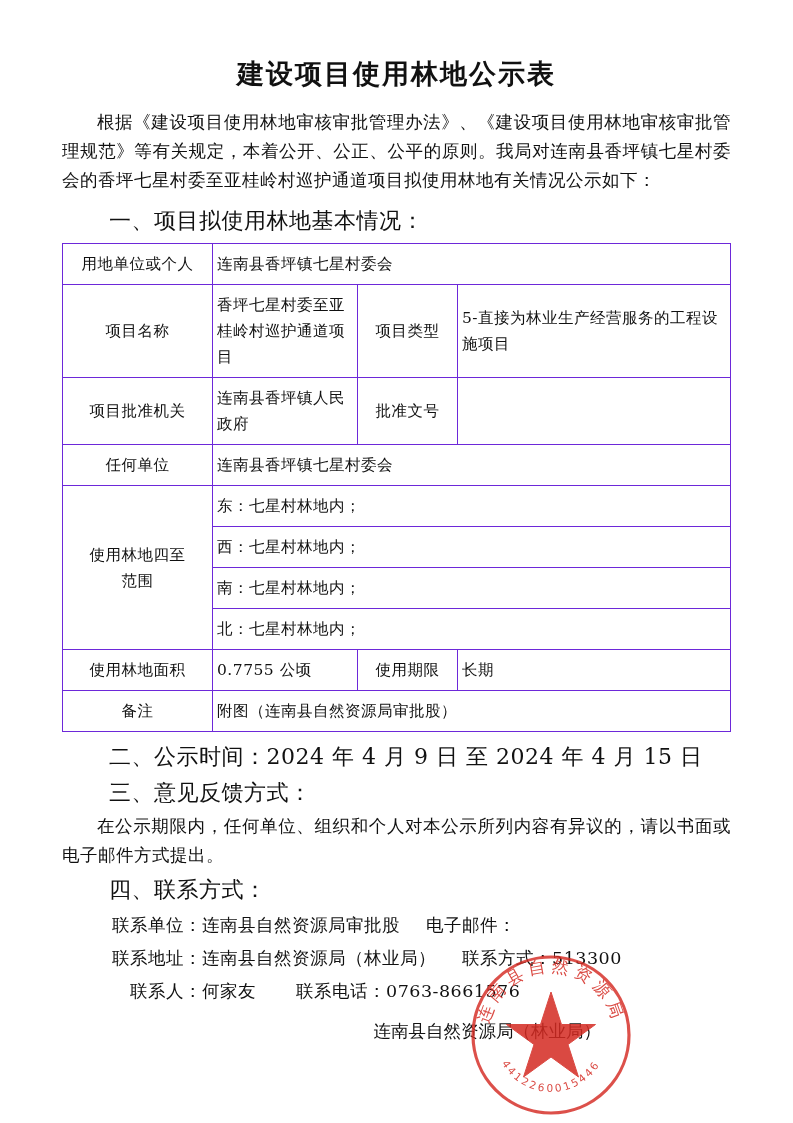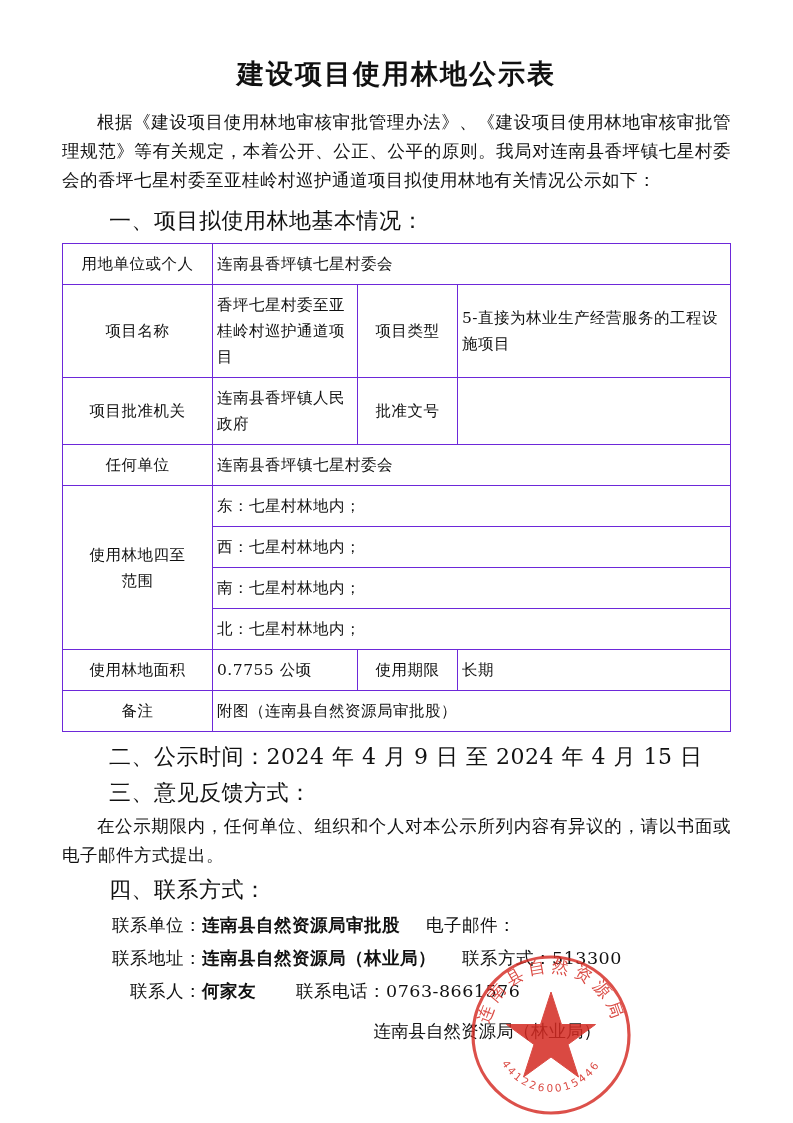--- a/index.html
+++ b/index.html
@@ -85,21 +85,21 @@
     line-height: 33px;
     letter-spacing: 0.5px;
   }
   .contact-row {
     display: flex;
     font-size: 17.5px;
     line-height: 33px;
     padding-left: 48px;
   }
   .contact-key { width: 92px; flex: 0 0 auto; text-align: right; }
-  .contact-val { flex: 0 0 auto; font-weight: bold; }
+  .contact-val { flex: 0 0 auto; }
   .contact-key2 { margin-left: 26px; flex: 0 0 auto; }
   .contact-val2 { flex: 0 0 auto; }
   .sign-block {
     text-align: right;
     padding-right: 130px;
     font-size: 17.5px;
     line-height: 34px;
     margin-top: 6px;
     position: relative;
     z-index: 1;

